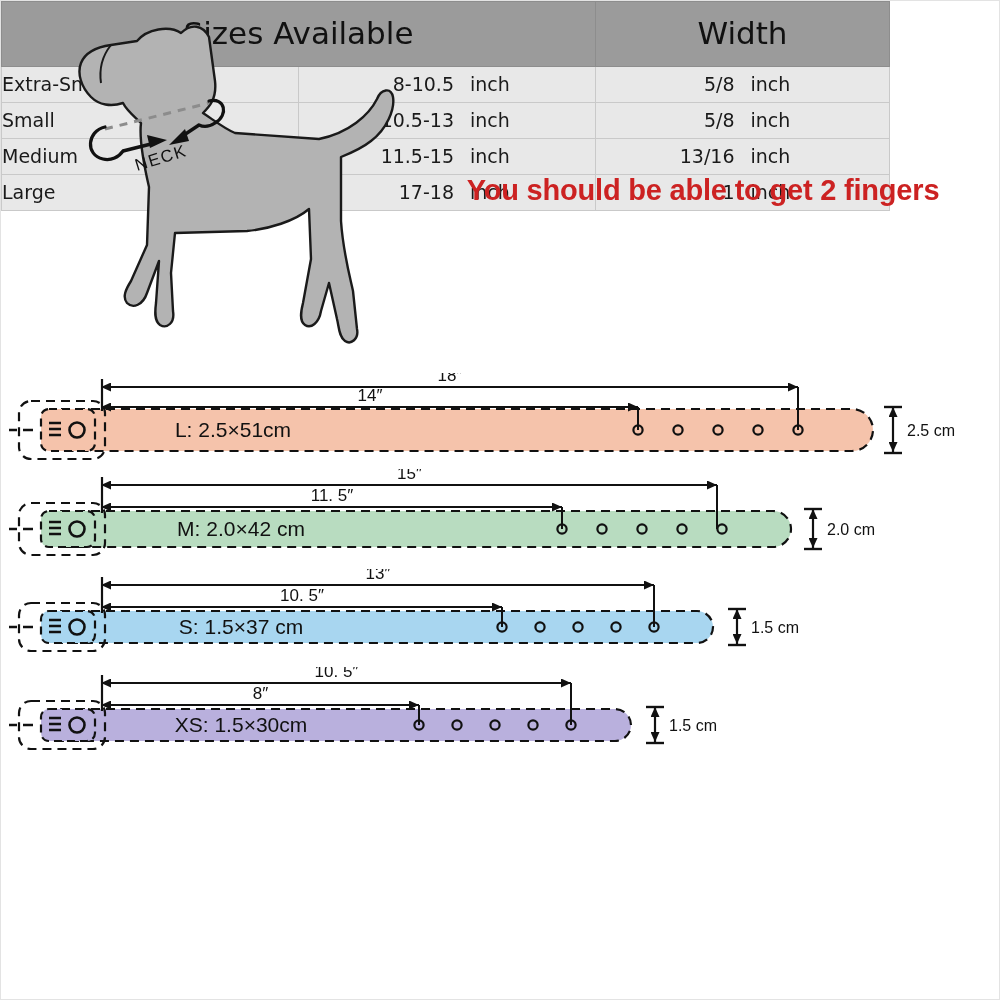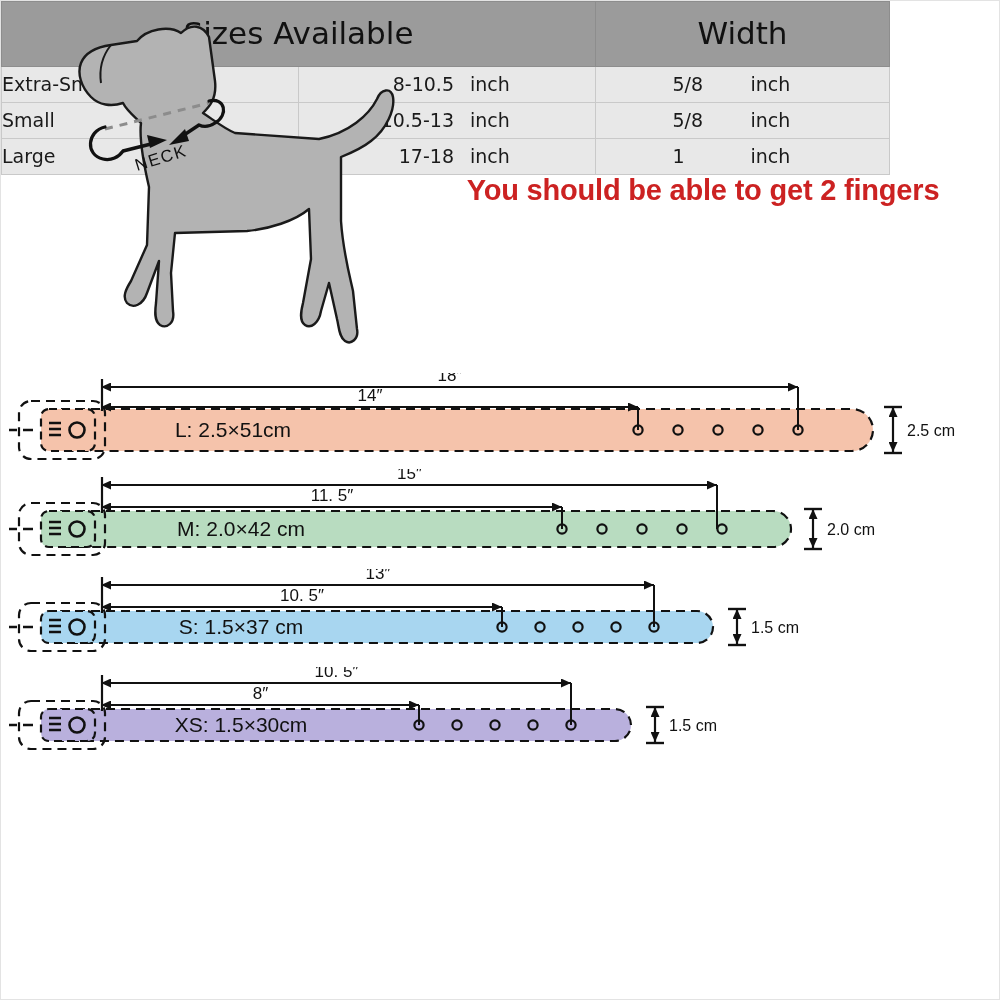--- a/index.html
+++ b/index.html
@@ -59,21 +59,21 @@
     font-size:19px;
     padding:6px 0 7px 0;
     border:1px solid #c9c9c9;
     font-family:"DejaVu Sans",sans-serif;
   }
   td.c-name{text-align:left;padding-left:78px;}
   td.c-range{text-align:center;}
   td.c-width{text-align:center;}
   .rng{display:inline-block;width:92px;text-align:right;}
   .unit{display:inline-block;width:62px;text-align:left;padding-left:16px;}
-  .wv{display:inline-block;width:62px;text-align:left;}
+  .wv{display:inline-block;width:62px;text-align:right;}
   .wu{display:inline-block;width:62px;text-align:left;padding-left:16px;}
 </style>
 </head>
 <body>
 
 <div id="page">
 
   <div class="abs" id="dog-illustration">
     <svg width="420" height="350" viewBox="0 0 420 350">
 
@@ -282,20 +282,25 @@
           <td class="c-name" style="width: 296px;">Extra-Small</td>
           <td class="c-range" style="width: 297px;"><span class="rng">8-10.5</span><span class="unit">inch</span></td>
           <td class="c-width" style="width: 293px;"><span class="wv">5/8</span><span class="wu">inch</span></td>
         </tr>
         <tr>
           <td class="c-name">Small</td>
           <td class="c-range"><span class="rng">10.5-13</span><span class="unit">inch</span></td>
           <td class="c-width"><span class="wv">5/8</span><span class="wu">inch</span></td>
         </tr>
         <tr>
+          <td class="c-name">Medium</td>
+          <td class="c-range"><span class="rng">11.5-15</span><span class="unit">inch</span></td>
+          <td class="c-width"><span class="wv">13/16</span><span class="wu">inch</span></td>
+        </tr>
+        <tr>
           <td class="c-name">Large</td>
           <td class="c-range"><span class="rng">17-18</span><span class="unit">inch</span></td>
           <td class="c-width"><span class="wv">1</span><span class="wu">inch</span></td>
         </tr>
       </tbody>
   </table>
 
 </div>
 
 </body></html>

